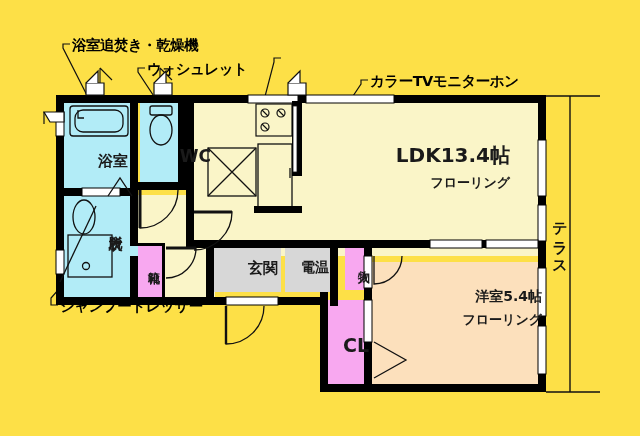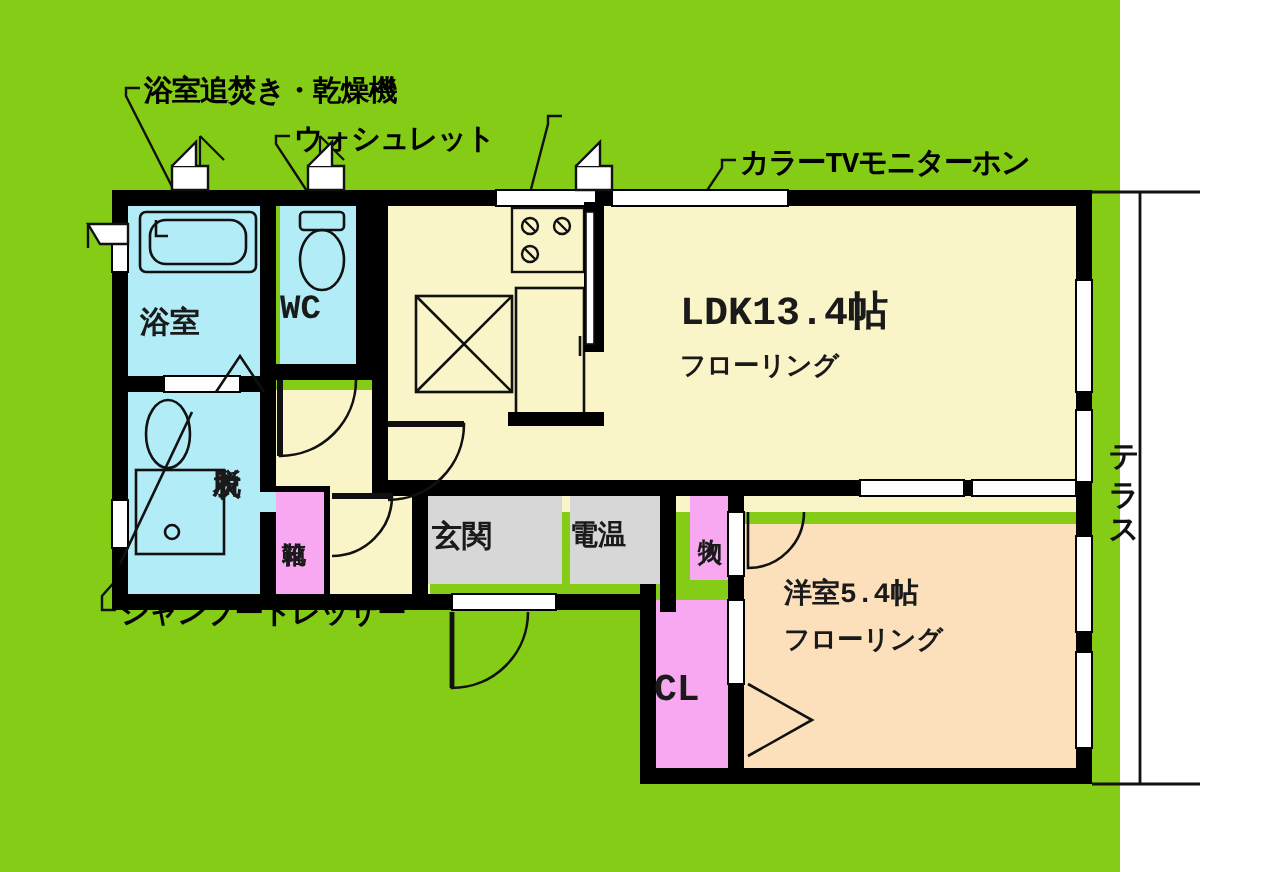--- a/index.html
+++ b/index.html
@@ -1,21 +1,21 @@
 <!DOCTYPE html>
 <html><head>
 <meta charset="utf-8">
 <style>
   html,body{margin:0;padding:0;background:#ffffff;}
   body{width:640px;height:436px;overflow:hidden;
        font-family:"DejaVu Sans","Liberation Sans",sans-serif;}
-  #stage{position:relative;width:560px;height:436px;background:#84cc16;font-family:Liberation Mono, monospace;}
+  #stage{position:relative;width:640px;height:436px;background:#fde047;}
   .callout{position:absolute;font-size:14.5px;font-weight:bold;color:#000;letter-spacing:-0.5px;}
   svg{position:absolute;left:0;top:0;}
-  .rname{position:absolute;text-align:left;color:#1a1a1a;}
+  .rname{position:absolute;text-align:right;color:#1a1a1a;}
   .vtext{position:absolute;writing-mode:vertical-rl;text-orientation:upright;
          font-size:15px;font-weight:bold;letter-spacing:2px;color:#111;}
 </style>
 </head>
 <body>
 
 <div id="stage">
 
   <div class="callout" style="left:72px;top:36px;">浴室追焚き・乾燥機</div>
 
@@ -227,21 +227,21 @@
     <div style="font-size:13px;font-weight:bold;margin-top:5px;">フローリング</div>
   </div>
 
   <div class="rname" style="left:392px;top:288px;width:150px;">
     <div style="font-size:14px;font-weight:bold;">洋室5.4帖</div>
     <div style="font-size:13px;font-weight:bold;margin-top:5px;">フローリング</div>
   </div>
 
   <div class="rname" style="left:70px;top:152px;width:58px;font-size:15px;font-weight:bold;">浴室</div>
 
-  <div class="rname" style="left:140px;top:146px;width:42px;font-size:17px;font-weight:bold;">WC</div>
+  <div class="rname" style="left:140px;top:146px;width:42px;font-size:17px;font-weight:bold;padding-left:29px;">WC</div>
 
   <div class="rname" style="left:104px;top:212px;width:20px;font-size:14px;font-weight:bold;
               line-height:16px;">
     <span style="writing-mode:vertical-rl;text-orientation:upright;">脱衣所</span>
   </div>
 
   <div class="rname" style="left:216px;top:259px;width:62px;font-size:15px;font-weight:bold;">玄関</div>
 
   <div class="rname" style="left:285px;top:259px;width:44px;font-size:14px;font-weight:bold;">電温</div>
 

